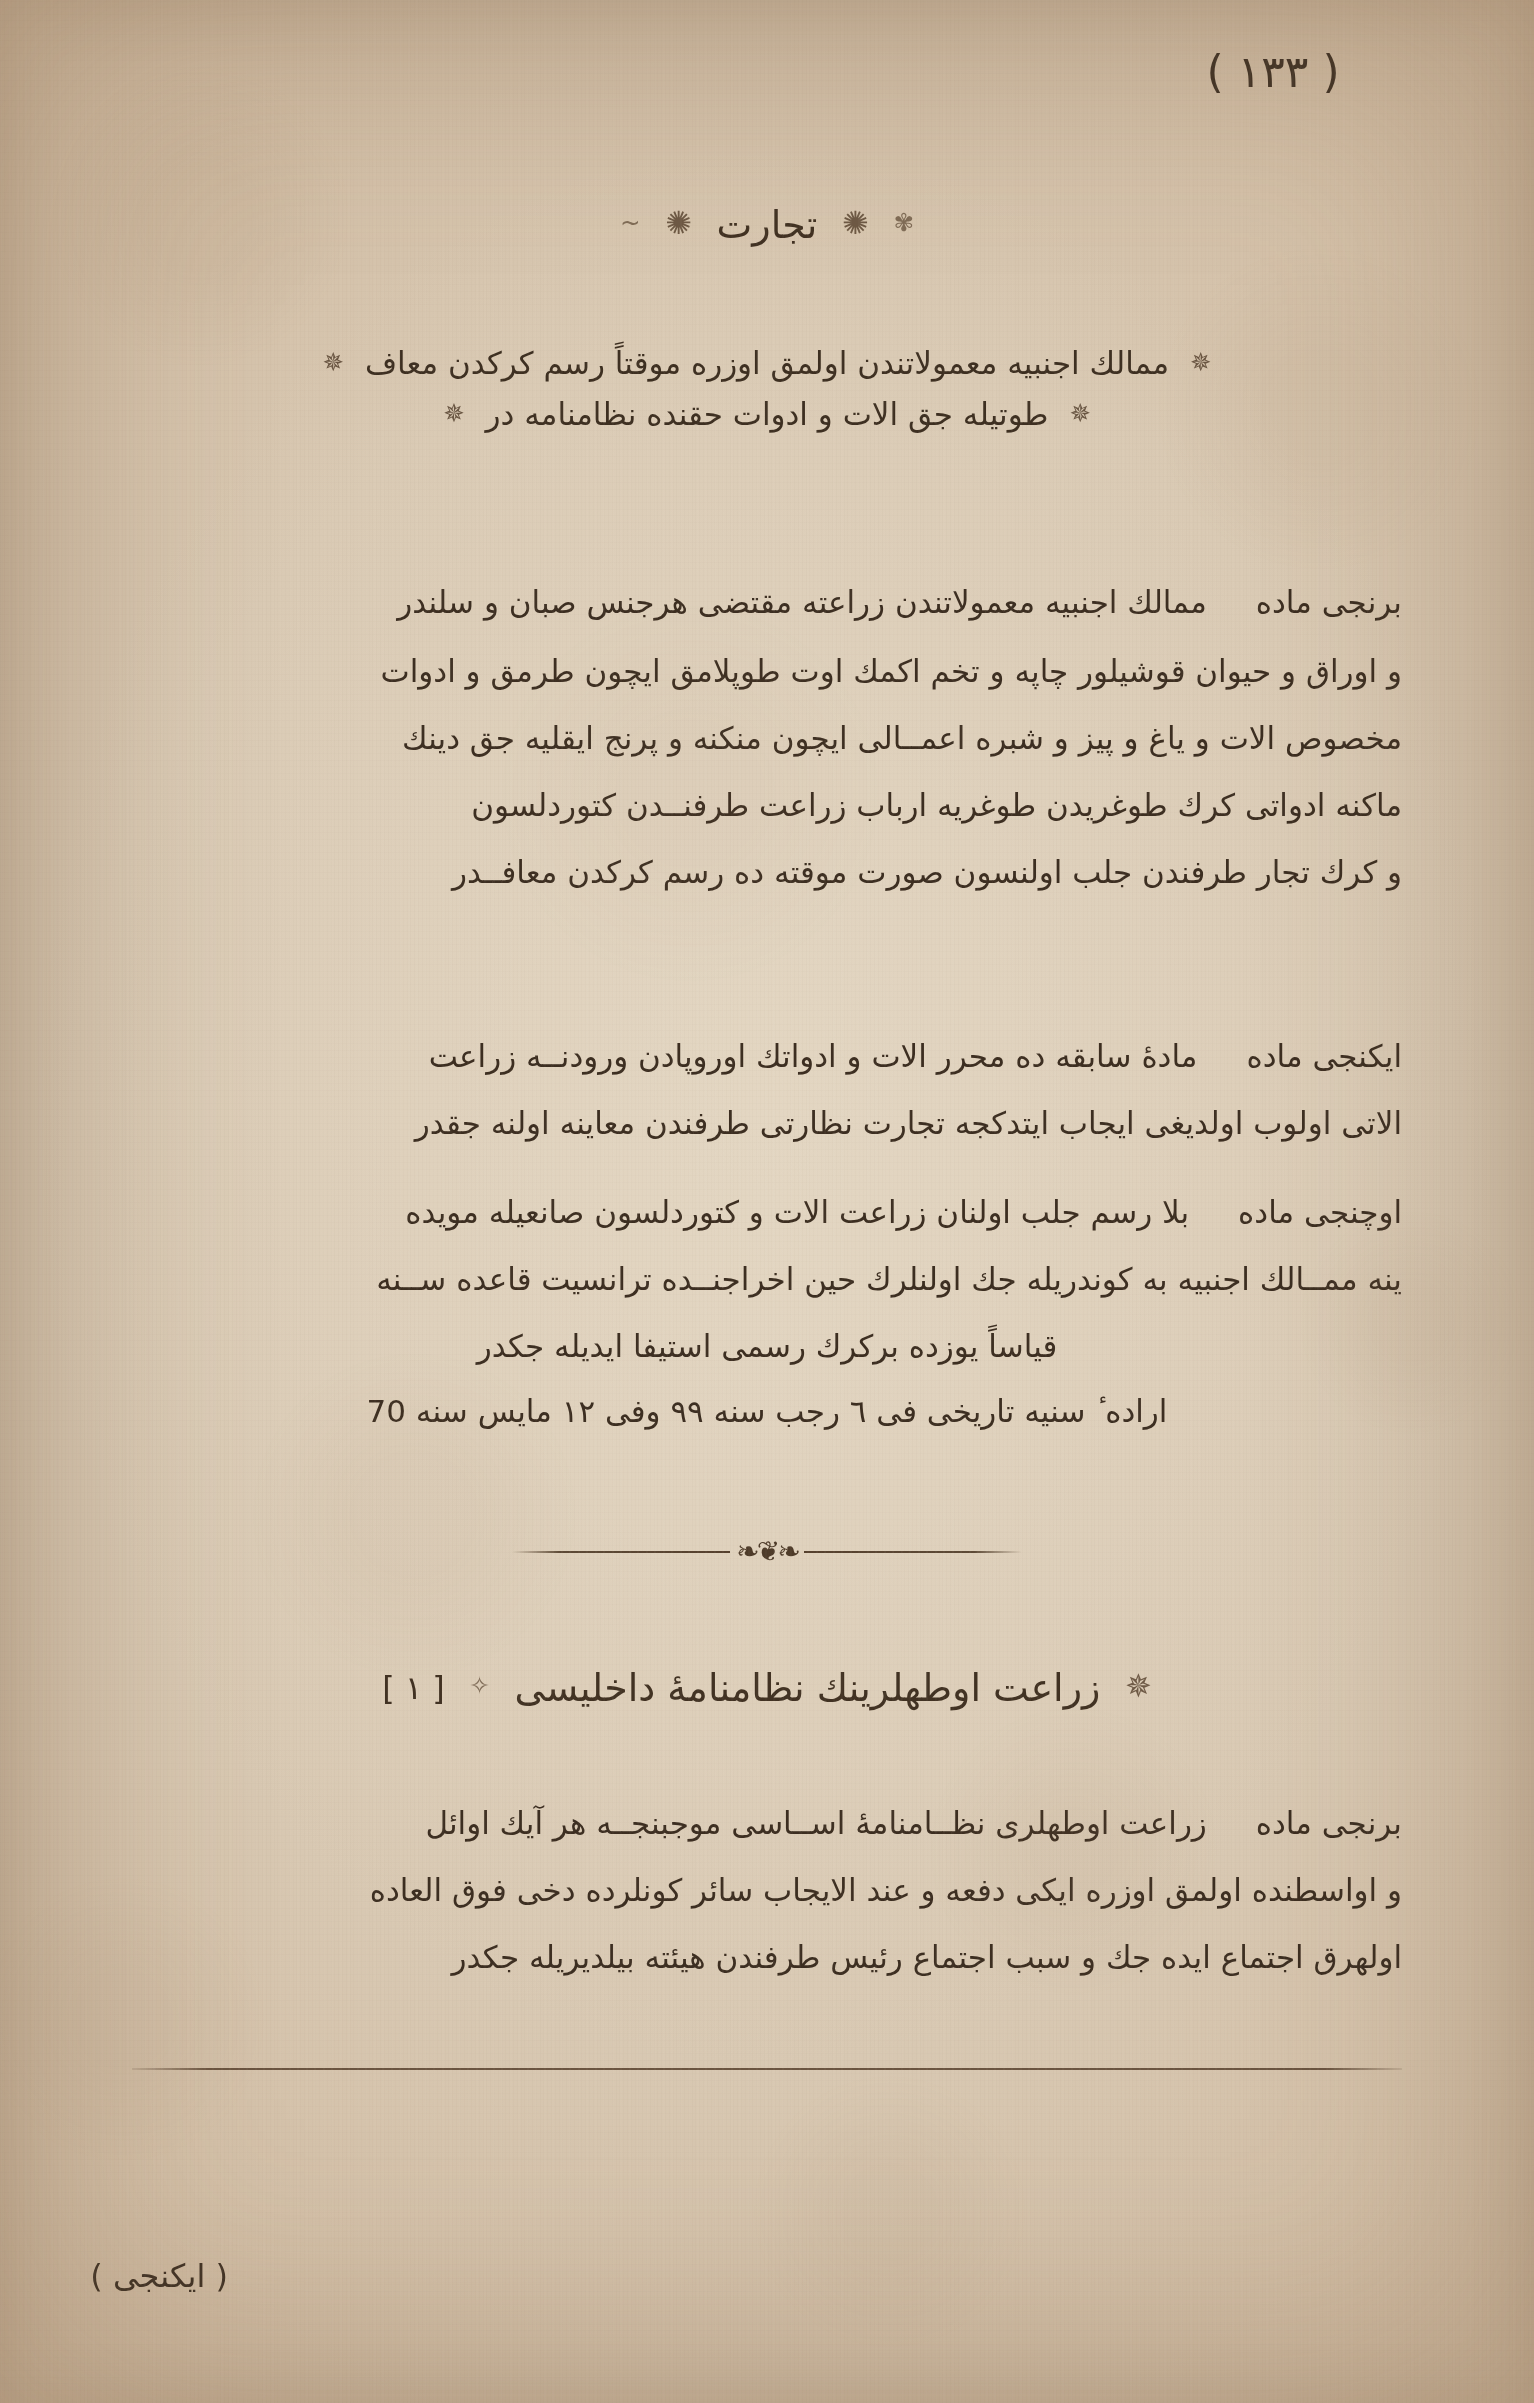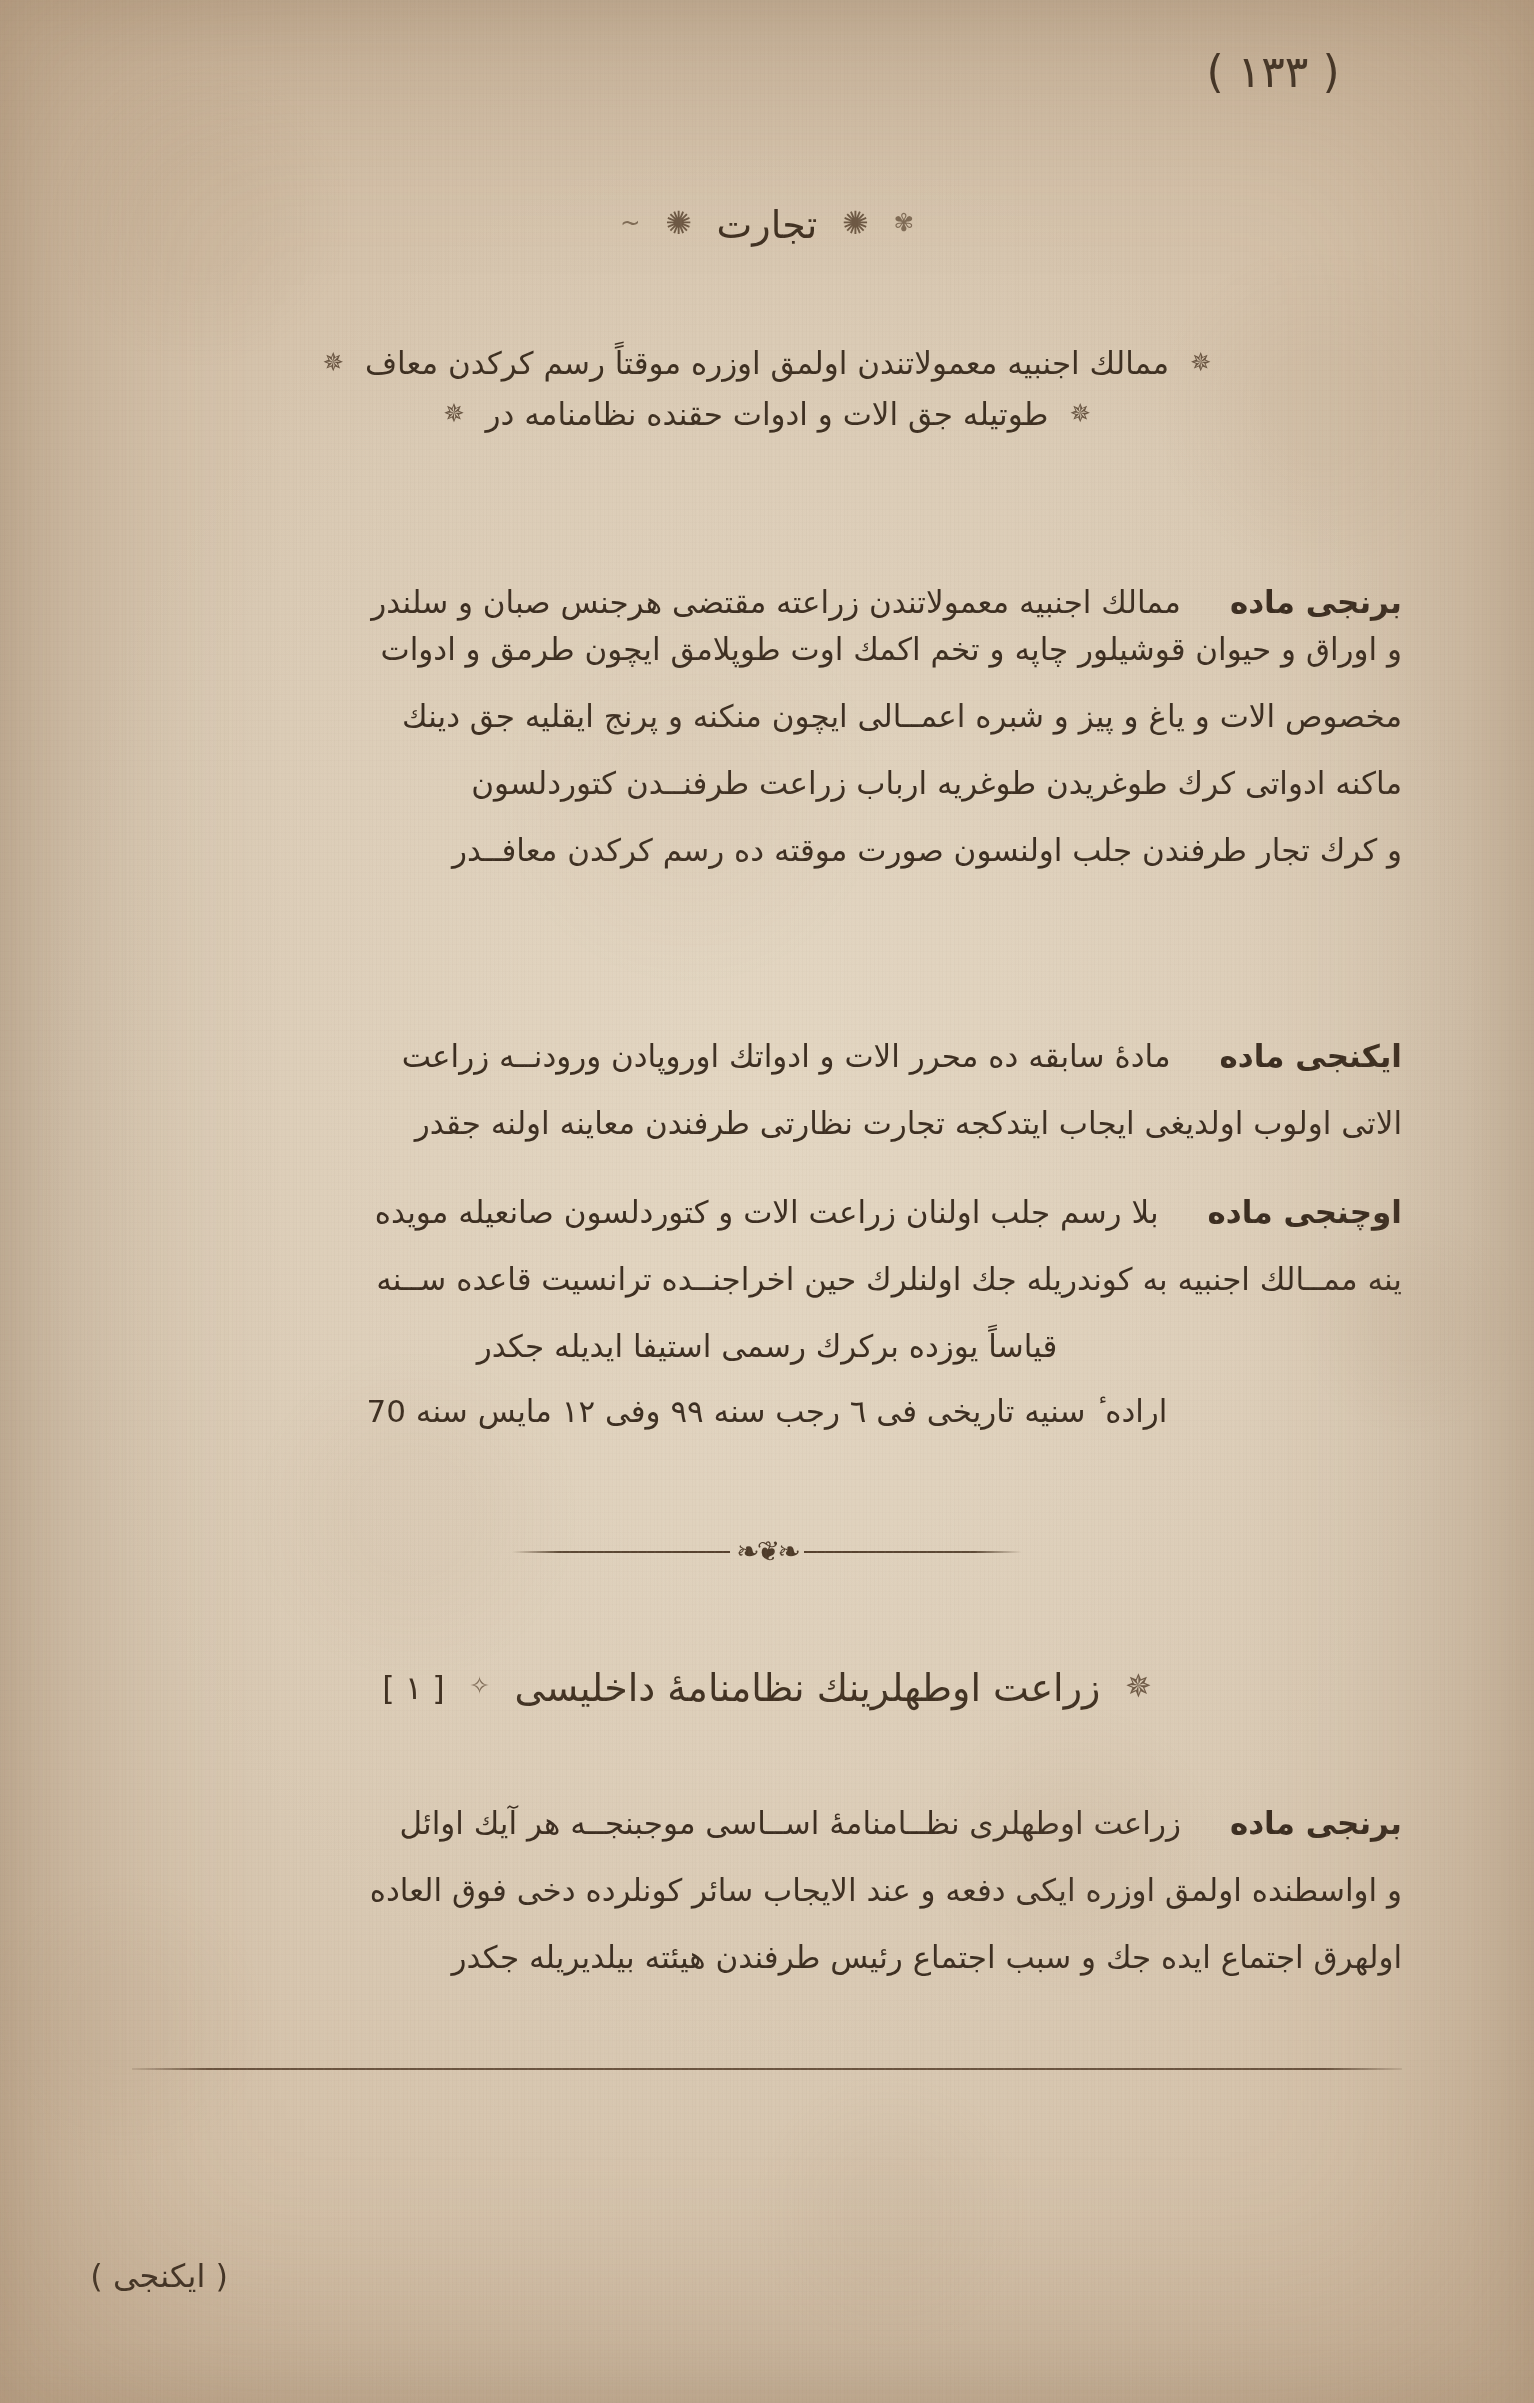--- a/index.html
+++ b/index.html
@@ -139,21 +139,21 @@
     line-height: 1.0;
     color: #3c2e21;
     white-space: nowrap;
     letter-spacing: 0.3px;
     display: flex;
     justify-content: space-between;
   }
   .body-line > span { display: inline-block; }
   .body-line.center { justify-content: center; }
 
-  .art-label { font-weight: bold; margin-top: 31px; }
+  .art-label { font-weight: normal; margin-top: 31px; }
   .gap { display: inline-block; width: 49px; }
 
   
   .orn-rule {
     position: absolute;
     left: 0; width: 100%;
     display: flex;
     align-items: center;
     justify-content: center;
   }
@@ -229,21 +229,21 @@
         <span class="star">✵</span>
         <span class="tl-text">طوتیله جق الات و ادوات حقنده نظامنامه در</span>
         <span class="star">✵</span>
       </div>
     </div>
 
     <div class="body-block" style="top:587px;">
       <div class="body-line">
         <span><span class="art-label">برنجی ماده</span><span class="gap"></span><span>ممالك اجنبیه معمولاتندن زراعته مقتضی هرجنس صبان و سلندر</span></span>
       </div>
-      <div class="body-line" style="margin-top:16px;align-items:flex-end;">
+      <div class="body-line" style="margin-top:38px;align-items:flex-end;">
         <span>و اوراق و حیوان قوشیلور چاپه و تخم اكمك اوت طوپلامق ایچون طرمق و ادوات</span>
       </div>
       <div class="body-line" style="margin-top:36px;">
         <span>مخصوص الات و یاغ و پیز و شبره اعمــالی ایچون منكنه و پرنج ایقلیه جق دینك</span>
       </div>
       <div class="body-line" style="margin-top:36px;">
         <span>ماكنه ادواتی كرك طوغریدن طوغریه ارباب زراعت طرفنــدن كتوردلسون</span>
       </div>
       <div class="body-line" style="margin-top:36px;">
         <span>و كرك تجار طرفندن جلب اولنسون صورت موقته ده رسم كركدن معافــدر</span>

